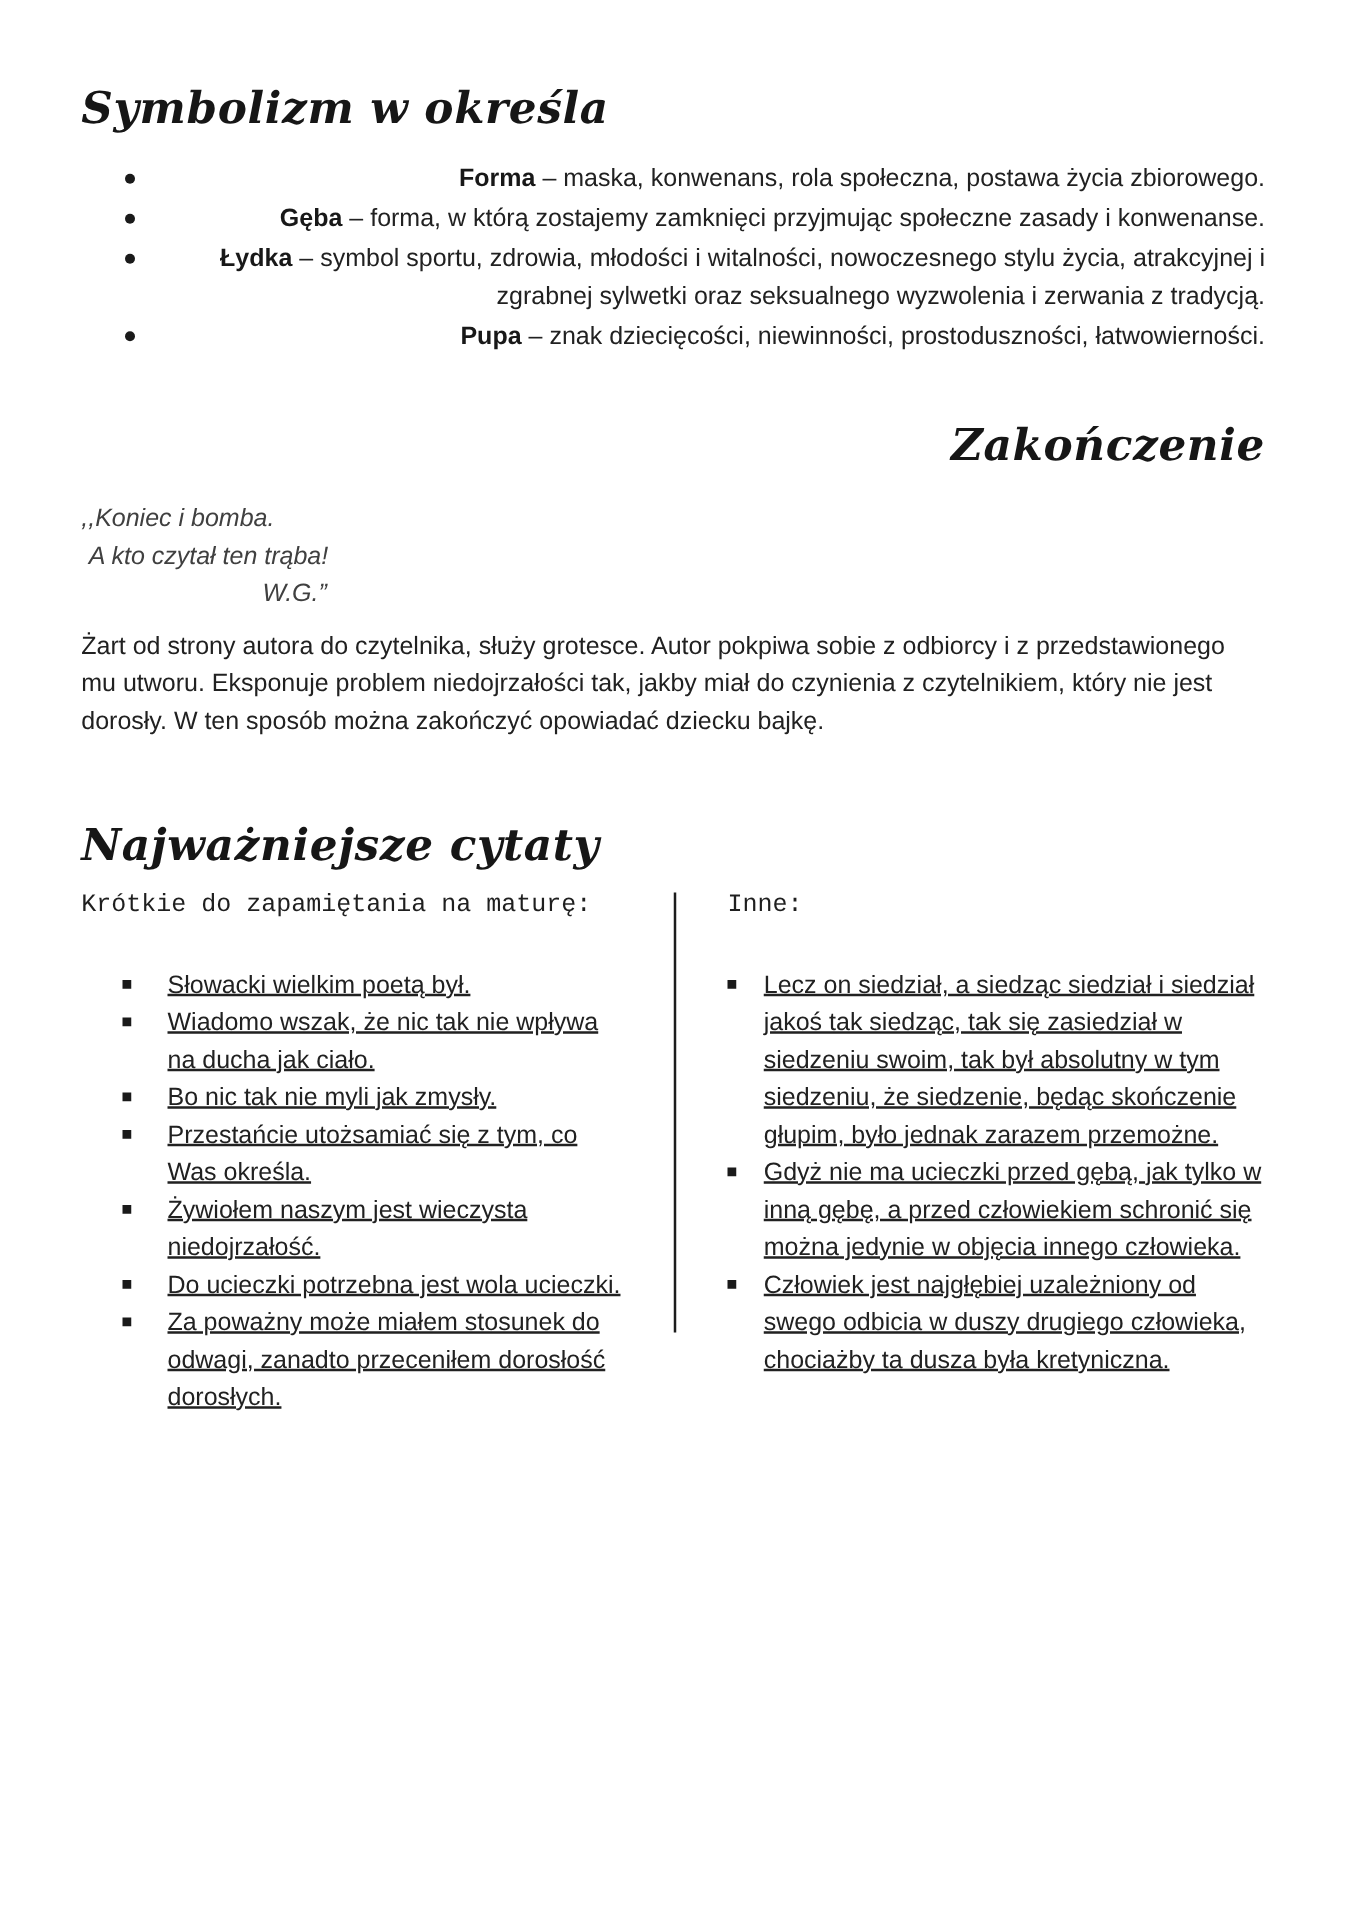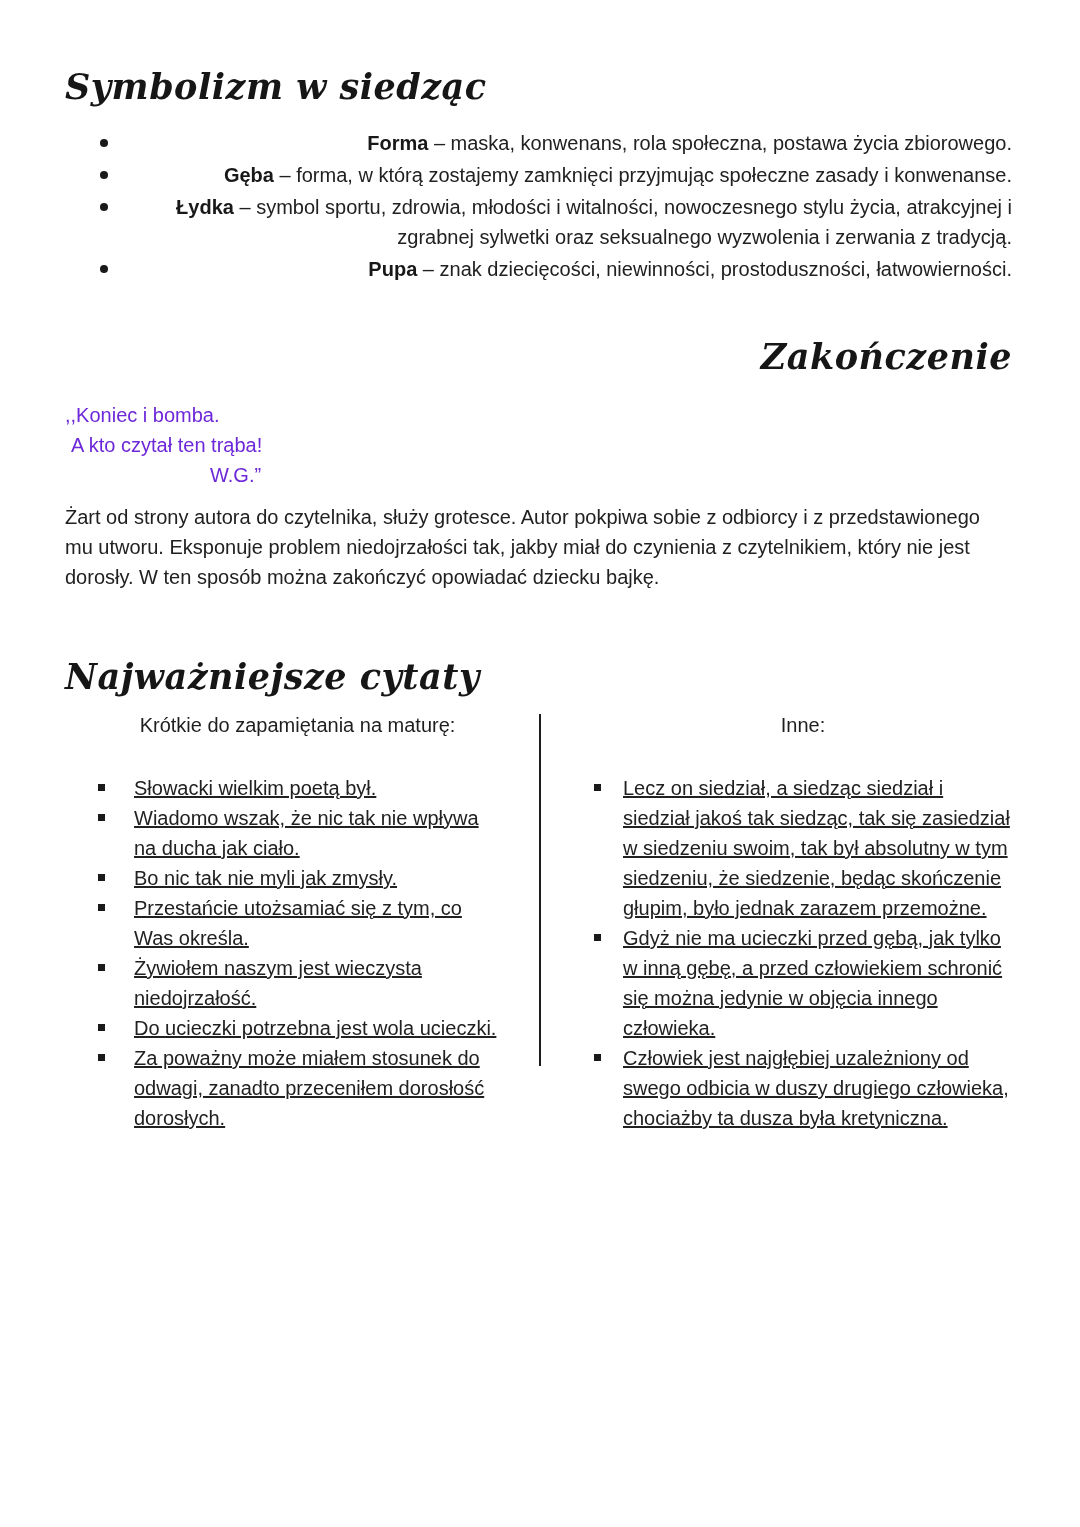--- a/index.html
+++ b/index.html
@@ -39,44 +39,45 @@
     left: 0; top: 11px;
     width: 8px; height: 8px;
     border-radius: 50%;
     background: #1a1a1a;
   }
   .term { font-weight: 700; color: #181818; }
   
   .ending-title { margin-top: 50px; text-align: right; }
   .quote {
     margin-top: 20px;
-    color: #6d28d9;
+    font-style: italic;
+    color: #404040;
   }
   .quote .q2 { padding-left: 6px; }
   .quote .q3 { padding-left: 145px; }
   .ending-par { margin-top: 12px; max-width: 947px; }
   
   .quotes-title { margin-top: 62px; }
   .columns {
     position: relative;
     display: grid;
     grid-template-columns: 475px 1fr;
     margin-top: 10px;
   }
   .col-divider {
     position: absolute;
     left: 474px;
     top: 4px;
     width: 2px;
     height: 352px;
     background: #1c1c1c;
   }
-  .col-header { text-align: center; color: #1f1f1f; }
+  .col-header { color: #1f1f1f; font-family: Liberation Mono, monospace; }
   .col-left  { padding-right: 10px; }
-  .col-right { padding-left: 54px; }
+  .col-right { padding-left: 42px; }
   .q-list { list-style: none; margin-top: 33px; }
   .q-list li {
     position: relative;
     padding-left: 36px;
     text-decoration: underline;
   }
   .col-right .q-list li { padding-left: 29px; }
   .col-left .q-list { margin-left: 33px; margin-right: 30px; }
   .col-right .q-list { margin-right: 0; max-width: 432px; }
   .q-list li .sq {
@@ -84,21 +85,21 @@
     left: 0; top: 11px;
     width: 7px; height: 7px;
     background: #1a1a1a;
   }
 </style>
 </head>
 <body>
 
 <div class="page">
 
-  <h1 class="script">Symbolizm w siedząc</h1>
+  <h1 class="script">Symbolizm w określa</h1>
 
   <ul class="sym-list">
     <li>
       <span class="dot"></span>
       <strong class="term">Forma</strong>
       <span>– maska, konwenans, rola społeczna, postawa życia zbiorowego.</span>
     </li>
     <li>
       <span class="dot"></span>
       <strong class="term">Gęba</strong>

